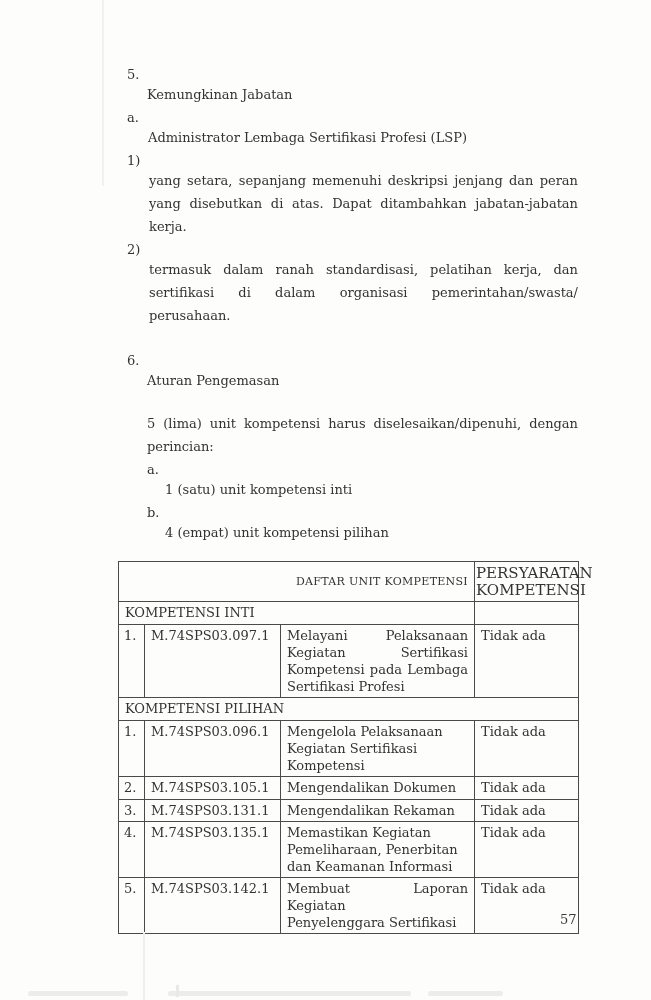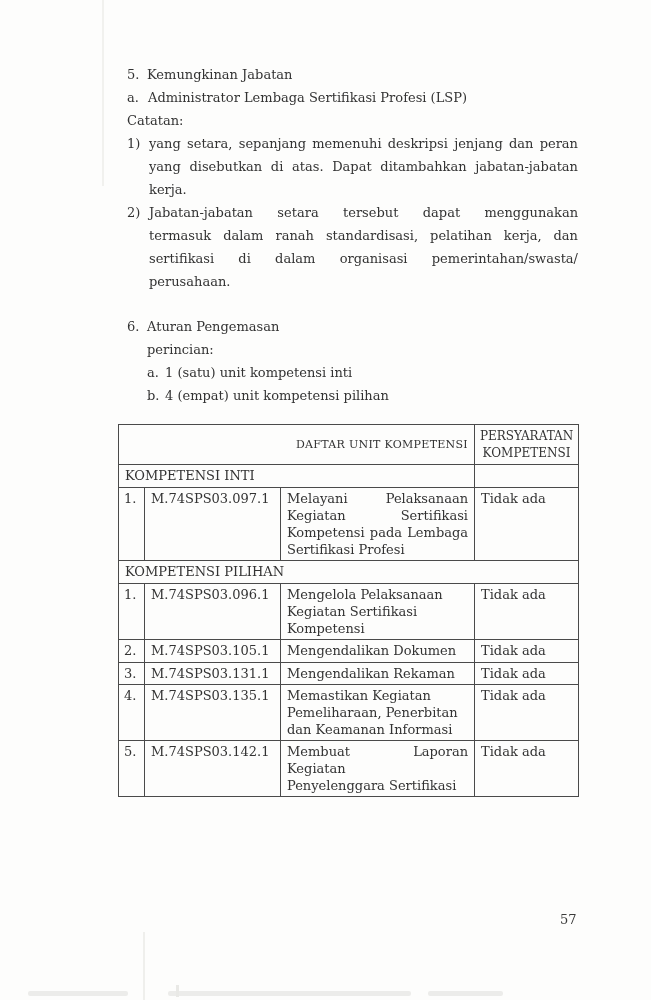--- a/index.html
+++ b/index.html
@@ -12,28 +12,28 @@
     font-size:13px;
     overflow:hidden;
   }
   .flow { position:absolute; left:0; top:63px; width:651px; }
   .sect { margin-left:127px; width:451px; line-height:23px; }
   .li { display:flex; }
   .mk  { flex:0 0 20px; }
   .mk-sub { flex:0 0 21px; }
   .mk-note { flex:0 0 22px; }
   .mk-ab { flex:0 0 18px; }
-  .bd { flex:1 1 auto; min-width:0; }
+  .bd { flex:1 1 auto; min-width:0;margin-top:20px; }
   .jl { text-align:justify; text-align-last:justify; }
   .sect6 { margin-top:22px; }
   .table-wrap { margin-top:17px; margin-left:118px; width:460px; }
   table { border-collapse:collapse; table-layout:fixed; width:460px; font-size:13px; color:#333; }
   td { border:1px solid #4a4a4a; vertical-align:top; padding:2px 6px; line-height:17px; }
   .th-main { text-align:right; vertical-align:middle; font-size:11px; letter-spacing:0.3px; }
-  .th-right { text-align:center; vertical-align:middle; font-size:12px; line-height:17px; padding:2px 1px; }
+  .th-right { text-align:center; vertical-align:middle; font-size:15px; line-height:17px; padding:2px 1px; }
   .label-cell { line-height:18px; }
   .no-cell { padding:2px 2px 2px 5px; }
   .tl { width:100%; }
   .pageno { position:absolute; left:560px; top:912px; font-size:13px; color:#3a3a3a; }
   
   .art { position:absolute; background:#f1f1ee; }
   .art-v1 { left:102px; top:0; width:2px; height:186px; }
   .art-v2 { left:143px; top:932px; width:2px; height:68px; background:#efefec; }
   .smudge { position:absolute; top:991px; height:5px; background:#ececea; border-radius:2px; }
   .sm1 { left:28px;  width:100px; }
@@ -48,50 +48,49 @@
 
   <div class="sect">
     <div class="li">
       <span class="mk">5.</span>
       <span class="bd">Kemungkinan Jabatan</span>
     </div>
     <div class="li">
       <span class="mk-sub">a.</span>
       <span class="bd">Administrator Lembaga Sertifikasi Profesi (LSP)</span>
     </div>
-    <div>Catatan:</div>
 
     <div class="li">
       <span class="mk-note">1)</span>
       <span class="bd">
         <div class="jl">yang setara, sepanjang memenuhi deskripsi jenjang dan peran</div>
         <div class="jl">yang disebutkan di atas. Dapat ditambahkan jabatan-jabatan</div>
         <div>kerja.</div>
       </span>
     </div>
 
     <div class="li">
       <span class="mk-note">2)</span>
       <span class="bd">
-        <div class="jl">Jabatan-jabatan setara tersebut dapat menggunakan</div>
         <div class="jl">termasuk dalam ranah standardisasi, pelatihan kerja, dan</div>
         <div class="jl">sertifikasi di dalam organisasi pemerintahan/swasta/</div>
         <div>perusahaan.</div>
       </span>
     </div>
   </div>
 
   <div class="sect sect6">
     <div class="li">
       <span class="mk">6.</span>
       <span class="bd">Aturan Pengemasan</span>
     </div>
     <div class="li">
       <span class="mk"></span>
       <span class="bd">
+        <div class="jl">5 (lima) unit kompetensi harus diselesaikan/dipenuhi, dengan</div>
         <div>perincian:</div>
         <div class="li">
           <span class="mk-ab">a.</span>
           <span class="bd">1 (satu) unit kompetensi inti</span>
         </div>
         <div class="li">
           <span class="mk-ab">b.</span>
           <span class="bd">4 (empat) unit kompetensi pilihan</span>
         </div>
       </span>

